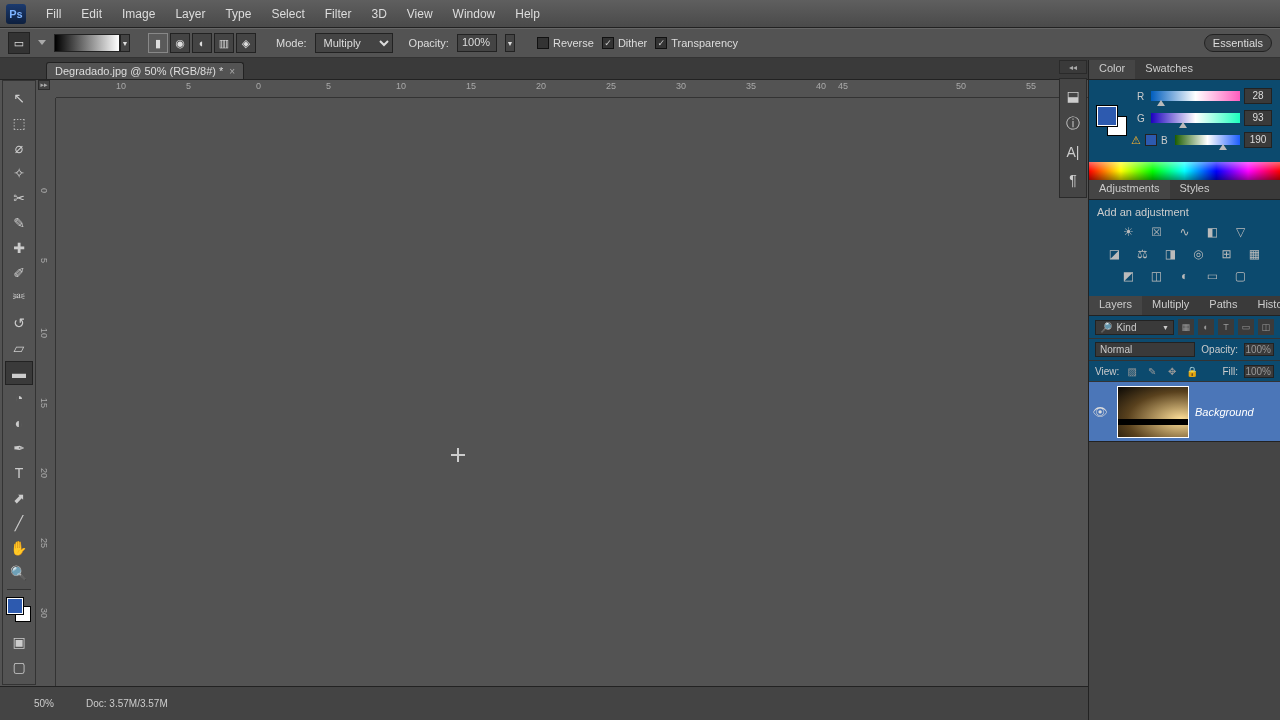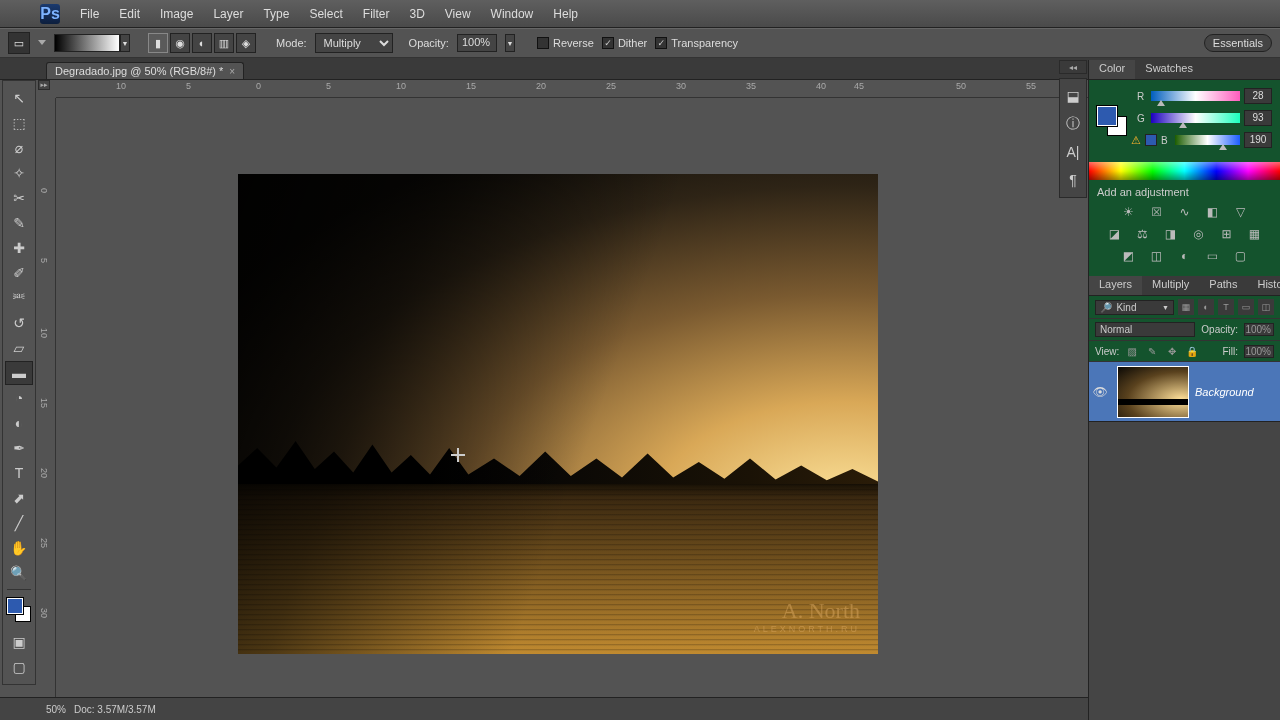--- a/index.html
+++ b/index.html
@@ -1,20 +1,20 @@
 <!DOCTYPE html>
 <html><head>
 <meta charset="utf-8">
 <style>
 * { margin: 0; padding: 0; box-sizing: border-box; font-family: "Segoe UI", Tahoma, sans-serif; user-select: none; }
 body { width: 1280px; height: 720px; background: #535353; overflow: hidden; position: relative; }
 
 
 .menubar { height: 28px; background: linear-gradient(#5f5f5f,#4a4a4a); display: flex; align-items: center; padding-left: 6px; border-bottom: 1px solid #222; }
-.ps-logo { width: 20px; height: 20px; background: linear-gradient(#1b3a6e,#0d1f3e); border-radius: 3px; color: #7db3ff; font-size: 16px; font-weight: bold; display: flex; align-items: center; justify-content: center; margin-right: 10px; margin-left: 34px; }
+.ps-logo { width: 20px; height: 20px; background: linear-gradient(#1b3a6e,#0d1f3e); border-radius: 3px; color: #7db3ff; font-size: 11px; font-weight: bold; display: flex; align-items: center; justify-content: center; margin-right: 10px; }
 .menu-item { color: #ddd; font-size: 12px; padding: 0 10px; cursor: default; }
 
 
 .optbar { height: 30px; background: #535353; border-top: 1px solid #666; border-bottom: 1px solid #333; display: flex; align-items: center; padding: 0 8px; gap: 8px; font-size: 11px; color: #ddd; }
 .tool-preset { width: 22px; height: 22px; background: #333; border: 1px solid #222; display: flex; align-items: center; justify-content: center; }
 .grad-preview { width: 66px; height: 18px; background: linear-gradient(90deg,#000,#fff); border: 1px solid #222; }
 .grad-drop { width: 10px; height: 18px; background: #444; border: 1px solid #222; display: flex; align-items: center; justify-content: center; font-size: 7px; }
 .gtype { width: 20px; height: 20px; background: #444; border: 1px solid #222; display: flex; align-items: center; justify-content: center; }
 .gtype.sel { background: #5a5a5a; border-color: #888; }
 .dropdown { background: #444; border: 1px solid #222; color: #ddd; font-size: 11px; padding: 1px 4px; height: 20px; }
@@ -54,21 +54,21 @@
 .cursor-cross { position: absolute; left: 420px; top: 375px; transform: translate(-50%,-50%); width: 14px; height: 14px; }
 .cursor-cross::before,.cursor-cross::after { content: ""; position: absolute; background: #ccc; }
 .cursor-cross::before { left: 6px; top: 0; width: 2px; height: 14px; }
 .cursor-cross::after { top: 6px; left: 0; height: 2px; width: 14px; }
 
 
 .right-col { position: absolute; right: 0; top: 60px; width: 192px; bottom: 0; background: #454545; border-left: 1px solid #222; }
 .panel-strip { position: absolute; left: -30px; top: 18px; width: 28px; background: #454545; border: 1px solid #2a2a2a; display: flex; flex-direction: column; gap: 10px; padding: 8px 0; align-items: center; }
 .strip-ico { width: 18px; height: 18px; color: #ccc; font-size: 14px; display: flex; align-items: center; justify-content: center; }
 .collapse-chev { position: absolute; left: -30px; top: 0; width: 28px; height: 14px; background: #3a3a3a; display: flex; align-items: center; justify-content: center; font-size: 8px; color: #aaa; border: 1px solid #2a2a2a; }
-.panel-group { background: #14532d; }
+.panel-group { background: #0c4a6e; }
 .panel-tabs { display: flex; background: #3a3a3a; border-bottom: 1px solid #222; height: 20px; }
 .panel-tab { padding: 2px 10px; font-size: 11px; color: #ccc; }
 .panel-tab.active { background: #454545; }
 .color-panel { padding: 8px; display: flex; gap: 10px; align-items: center; }
 .color-sw { position: relative; width: 30px; height: 30px; }
 .color-sw .fg { position: absolute; width: 20px; height: 20px; left: 0; top: 0; background: #2d5aaf; border: 1px solid #fff; outline: 1px solid #000; z-index: 2; }
 .color-sw .bg { position: absolute; width: 20px; height: 20px; right: 0; bottom: 0; background: #fff; border: 1px solid #000; }
 .sliders { flex: 1; }
 .slider-row { display: flex; align-items: center; gap: 4px; margin-bottom: 6px; }
 .slider-row label { font-size: 10px; color: #ccc; width: 10px; }
@@ -94,28 +94,28 @@
 .blend-sel { flex: 1; background: #3a3a3a; border: 1px solid #222; padding: 1px 4px; }
 .opac-field { width: 30px; background: #3a3a3a; border: 1px solid #222; font-size: 10px; color: #999; text-align: right; padding-right: 2px; }
 .lock-row { display: flex; align-items: center; gap: 6px; padding: 3px 6px; border-bottom: 1px solid #333; font-size: 10px; color: #ccc; }
 .lock-ico { width: 14px; height: 14px; font-size: 10px; color: #999; display: flex; align-items: center; justify-content: center; }
 .layer-list { background: #3a3a3a; }
 .layer-row { display: flex; align-items: center; background: #4b76b8; height: 60px; border-bottom: 1px solid #222; }
 .eye { width: 22px; display: flex; justify-content: center; font-size: 12px; color: #ddd; }
 .thumb { width: 72px; height: 52px; margin: 0 6px; border: 1px solid #fff; background: radial-gradient(ellipse at 90% 65%, #ffe09a, #5a421e 60%, #0a0805); position: relative; }
 .thumb::after { content: ""; position: absolute; left: 0; bottom: 12px; width: 100%; height: 6px; background: #000; }
 .layer-name { font-size: 11px; font-style: italic; color: #fff; }
-.status-bar { position: absolute; bottom: 0; left: 0; right: 192px; height: 23px; background: #444; border-top: 1px solid #222; font-size: 10px; color: #ccc; padding-left: 46px; display: flex; align-items: center; gap: 8px; }
+.status-bar { position: absolute; bottom: 0; left: 0; right: 192px; height: 34px; background: #444; border-top: 1px solid #222; font-size: 10px; color: #ccc; padding-left: 34px; display: flex; align-items: center; gap: 32px; }
 </style>
 </head>
 <body>
 
 <div class="menubar">
   <div class="ps-logo">Ps</div>
-  <div class="menu-item">File</div>
+  <div class="menu-item">Fill</div>
   <div class="menu-item">Edit</div>
   <div class="menu-item">Image</div>
   <div class="menu-item">Layer</div>
   <div class="menu-item">Type</div>
   <div class="menu-item">Select</div>
   <div class="menu-item">Filter</div>
   <div class="menu-item">3D</div>
   <div class="menu-item">View</div>
   <div class="menu-item">Window</div>
   <div class="menu-item">Help</div>
@@ -201,42 +201,32 @@
     <span class="tick" style="left:130px">5</span>
     <span class="tick" style="left:200px">0</span>
     <span class="tick" style="left:270px">5</span>
     <span class="tick" style="left:340px">10</span>
     <span class="tick" style="left:410px">15</span>
     <span class="tick" style="left:480px">20</span>
     <span class="tick" style="left:550px">25</span>
     <span class="tick" style="left:620px">30</span>
     <span class="tick" style="left:690px">35</span>
     <span class="tick" style="left:760px">40</span>
-    <span class="tick" style="left:798px">45</span>
+    <span class="tick" style="left:782px">45</span>
     <span class="tick" style="left:900px">50</span>
     <span class="tick" style="left:970px">55</span>
   </div>
   <div class="ruler-v">
     <span class="tick" style="top:90px">0</span>
     <span class="tick" style="top:160px">5</span>
     <span class="tick" style="top:230px">10</span>
     <span class="tick" style="top:300px">15</span>
     <span class="tick" style="top:370px">20</span>
     <span class="tick" style="top:440px">25</span>
     <span class="tick" style="top:510px">30</span>
-  </div>
-  <div class="canvas">
-    <div class="sky"></div>
-    <div class="trees"></div>
-    <div class="water"></div>
-    <div class="dark-overlay"></div>
-    <div class="watermark">
-      <div class="sig">A. North</div>
-      <div>ALEXNORTH.RU</div>
-    </div>
   </div>
   <div class="cursor-cross"></div>
 </div>
 
 <div class="right-col">
   <div class="collapse-chev">◂◂</div>
   <div class="panel-strip">
     <div class="strip-ico">⬓</div>
     <div class="strip-ico">ⓘ</div>
     <div class="strip-ico">A|</div>
@@ -276,20 +266,24 @@
               <div class="slider-thumb" style="left:74%"></div>
             </div>
           <div class="slider-val">190</div>
         </div>
       </div>
     </div>
     <div class="hue-bar"></div>
   </div>
 
   <div class="panel-group">
+    <div class="panel-tabs">
+      <div class="panel-tab active">Adjustments</div>
+      <div class="panel-tab">Styles</div>
+    </div>
     <div class="adj-body">
       <div>Add an adjustment</div>
       <div class="adj-row">
         <div class="adj-ico">☀</div>
         <div class="adj-ico">⮽</div>
         <div class="adj-ico">∿</div>
         <div class="adj-ico">◧</div>
         <div class="adj-ico">▽</div>
       </div>
       <div class="adj-row">

